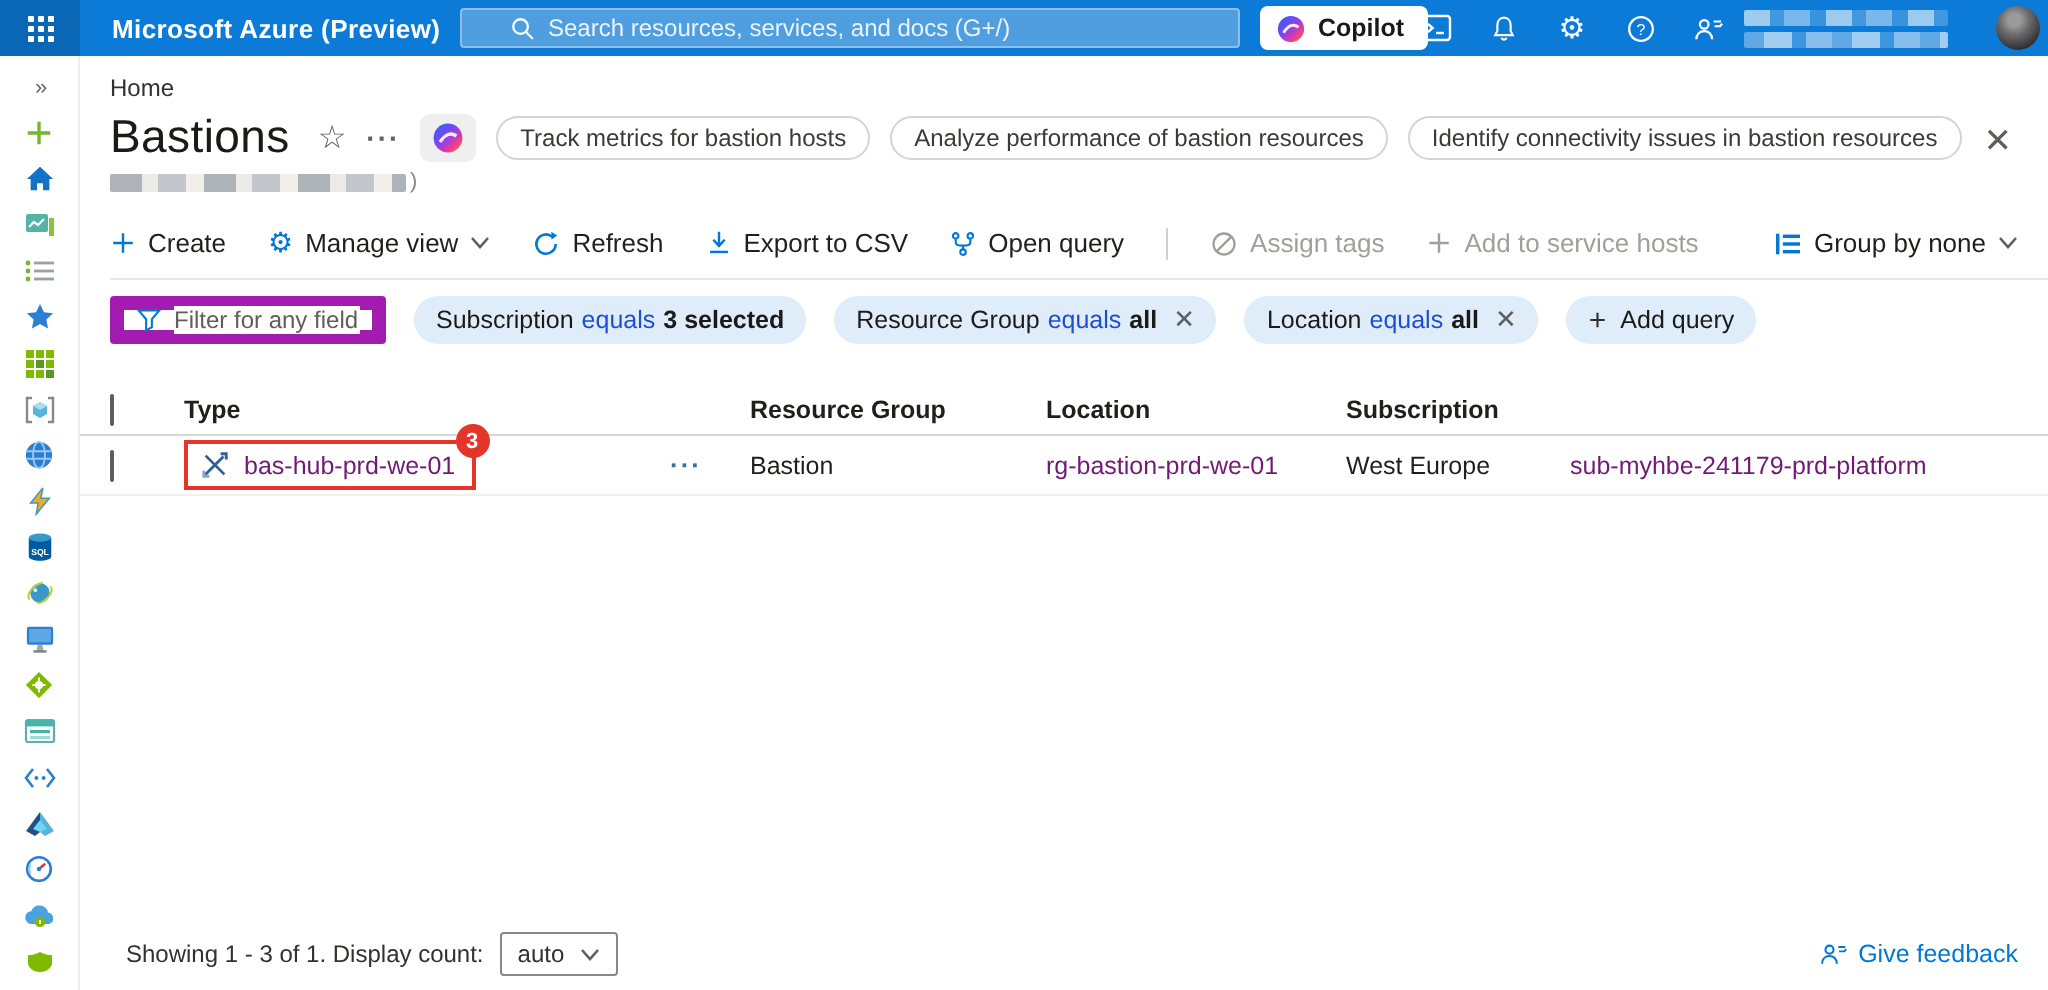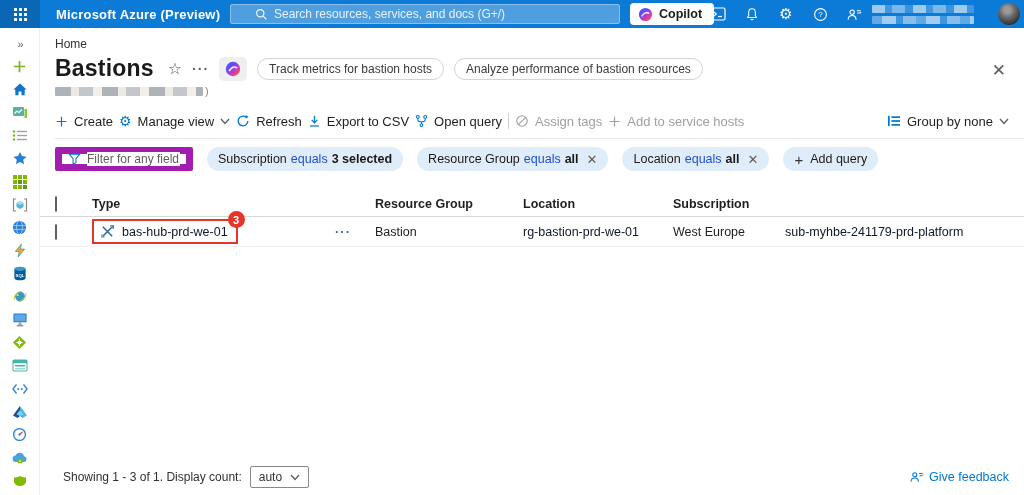--- a/index.html
+++ b/index.html
@@ -32,35 +32,35 @@
   .sidebar { width:40px; background:#fff; border-right:1px solid #eee; display:flex; flex-direction:column; align-items:center; padding-top:4px; }
   .side-item { width:32px; height:23px; display:flex; align-items:center; justify-content:center; cursor:pointer; flex:0 0 auto; }
   .collapse-glyph { color:#605e5c; font-size:11px; letter-spacing:-2px; }
 
   .content { flex:1; position:relative; background:#fff; }
 
   .breadcrumb { padding:9px 0 0 15px; font-size:12px; color:#323130; }
   .breadcrumb span { cursor:pointer; }
 
   .title-row { display:flex; align-items:center; margin:4px 0 0 15px; gap:10px; }
-  .page-title { font-size:23px; font-weight:bold; color:#1b1a19; letter-spacing:.2px; }
+  .page-title { font-size:23px; font-weight:normal; color:#1b1a19; letter-spacing:.2px; }
   .star-btn { font-size:16px; color:#605e5c; cursor:pointer; margin-left:4px; }
   .dots-btn { color:#605e5c; font-size:14px; letter-spacing:1px; cursor:pointer; font-weight:bold; }
   .copilot-chip { width:28px; height:24px; background:#efefef; border-radius:5px; display:flex; align-items:center; justify-content:center; cursor:pointer; }
   .suggestion-chip { height:22px; border:1px solid #d4d4d4; border-radius:11px; background:#fff; display:flex; align-items:center;
     padding:0 11px; font-size:12px; color:#3b3a39; cursor:pointer; white-space:nowrap; }
   .close-x { position:absolute; top:34px; right:18px; font-size:17px; color:#605e5c; cursor:pointer; line-height:1; }
 
   .subtitle-blur { margin:3px 0 0 15px; display:flex; align-items:center; gap:2px; }
   .subtitle-blur .b { height:9px; width:148px; border-radius:1px;
     background:repeating-linear-gradient(90deg,#aeb3b9 0 16px,#eceae6 16px 24px,#c3c7cc 24px 38px,#f2efe9 38px 47px); }
   .subtitle-blur .paren { color:#8a8886; font-size:11px; }
 
   
-  .toolbar { display:flex; align-items:center; gap:6px; margin:16px 0 0 15px; padding-bottom:9px; border-bottom:1px solid #e8e8e8;
+  .toolbar { display:flex; align-items:center; gap:21px; margin:16px 0 0 15px; padding-bottom:9px; border-bottom:1px solid #e8e8e8;
     margin-right:0; padding-right:15px; position:relative; }
   .tool-item { display:flex; align-items:center; gap:6px; font-size:13px; color:#201f1e; cursor:pointer; white-space:nowrap; }
   .tool-item .tico { color:#0078d4; display:flex; align-items:center; font-size:14px; }
   .tool-item.disabled { color:#a19f9d; cursor:default; }
   .tool-item.disabled .tico { color:#a19f9d; }
   .tool-sep { width:1px; height:16px; background:#d2d0ce; }
   .toolbar-right { position:absolute; right:15px; display:flex; align-items:center; gap:6px; font-size:13px; color:#201f1e; cursor:pointer; }
 
   
   .filter-row { display:flex; align-items:center; gap:8px; margin:8px 0 0 15px; }
@@ -76,21 +76,21 @@
   .pill.addf .plus { color:#323130; font-size:15px; font-weight:normal; }
 
   
   .grid-head, .grid-row { display:grid; grid-template-columns:37px 283px 148px 150px 112px 1fr; align-items:center; padding-left:15px; }
   .grid-head { margin-top:20px; height:26px; border-bottom:1px solid #d6d6d6; font-size:12.5px; font-weight:bold; color:#201f1e; }
   .grid-row { height:30px; border-bottom:1px solid #f0f0f0; font-size:12.5px; }
   .chk { width:16px; height:16px; border:1px solid #605e5c; border-radius:2px; background:#fff; cursor:pointer; }
   .sort-arrow { font-size:10px; color:#605e5c; margin-left:4px; font-weight:normal; }
   .cell-name { position:relative; display:flex; align-items:center; height:100%; }
   .name-anno { position:relative; display:flex; align-items:center; gap:7px; border:2px solid #e5352a; padding:3px 8px 3px 6px; }
-  .res-link { color:#0f172a; cursor:pointer; }
+  .res-link { color:#701a75; cursor:pointer; }
   .anno-badge { position:absolute; top:-10px; right:-9px; width:17px; height:17px; background:#e5352a; color:#fff; border-radius:50%;
     display:flex; align-items:center; justify-content:center; font-size:11px; font-weight:bold; }
   .row-ellipsis { position:absolute; right:24px; color:#3d6f9e; font-size:13px; letter-spacing:1px; cursor:pointer; font-weight:bold; }
   .cell-plain { color:#201f1e; }
 
   
   .page-footer { position:absolute; left:0; right:0; bottom:0; height:36px; display:flex; align-items:center; padding:0 15px 0 23px; }
   .footer-text { font-size:12px; color:#323130; }
   .count-select { margin-left:8px; height:22px; border:1px solid #8a8886; border-radius:2px; background:#fff;
     display:flex; align-items:center; gap:8px; padding:0 8px; font-size:12px; color:#323130; cursor:pointer; }
@@ -347,20 +347,21 @@
                 <stop offset=".75" stop-color="#ee3d8b"></stop>
                 <stop offset="1" stop-color="#f68e1e"></stop>
           </linearGradient>
             </defs>
           <circle cx="8" cy="8" r="7.2" fill="url(#cg2)"></circle>
           <path d="M4 10 Q8 4 12.2 7" stroke="#fff" stroke-width="1.7" fill="none" opacity=".9"></path>
         </svg>
       </span>
       <span class="suggestion-chip">Track metrics for bastion hosts</span>
       <span class="suggestion-chip">Analyze performance of bastion resources</span>
+      <span class="suggestion-chip">Identify connectivity issues in bastion resources</span>
     </div>
     <span class="close-x">✕</span>
 
     <div class="subtitle-blur">
       <span class="b"></span>
         <span class="paren">)</span>
     </div>
 
     <div class="toolbar">
       <div class="tool-item">

